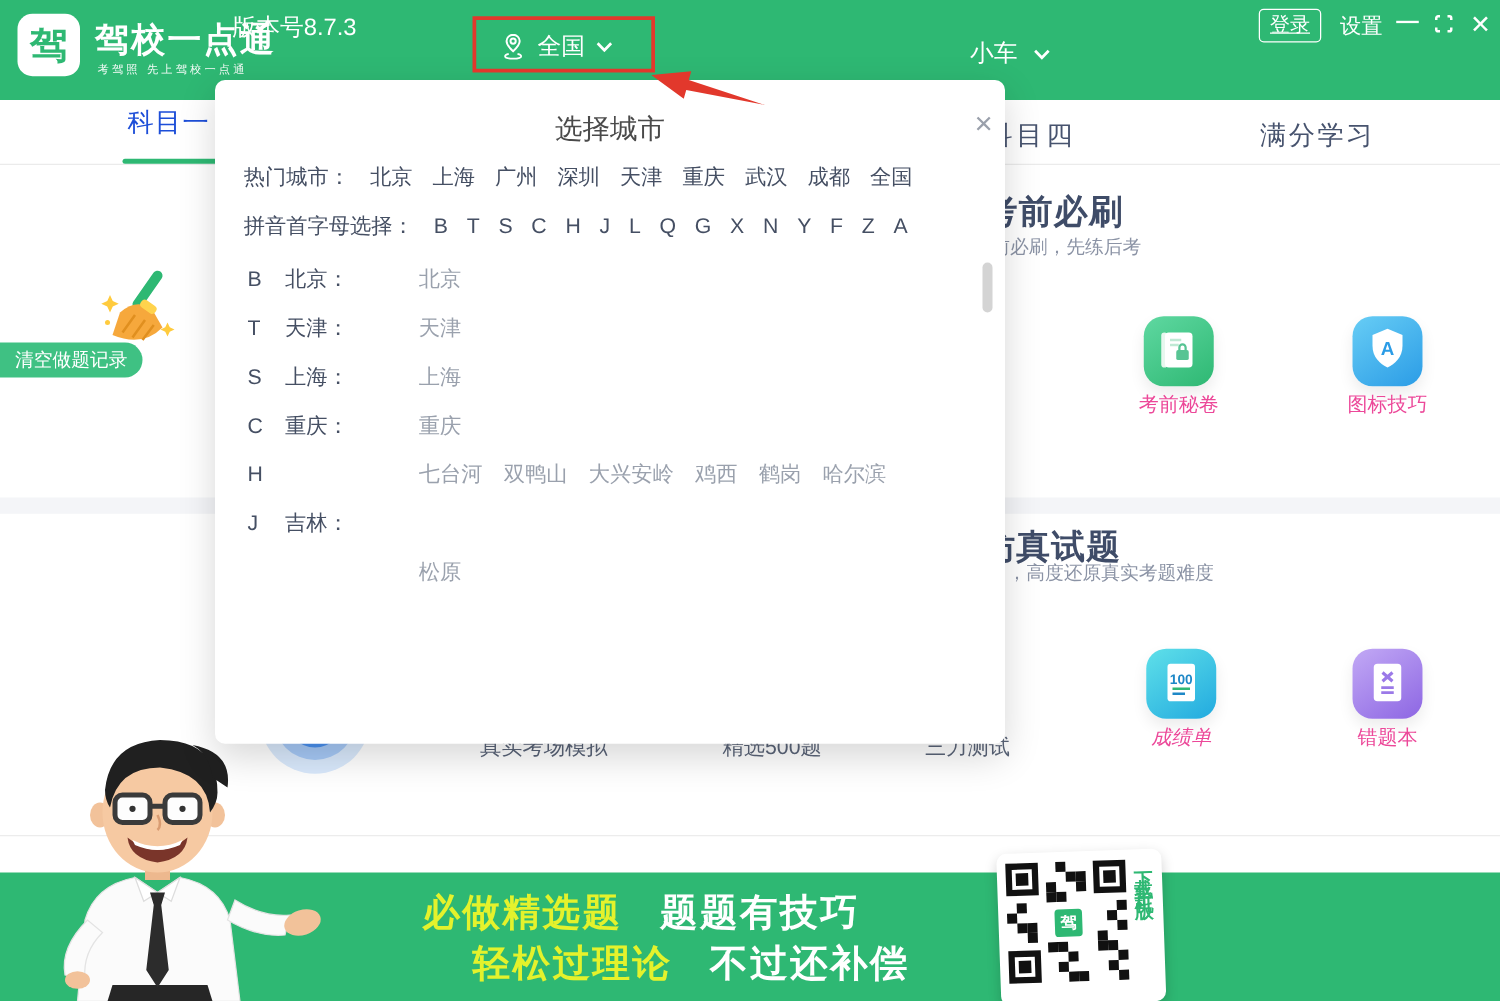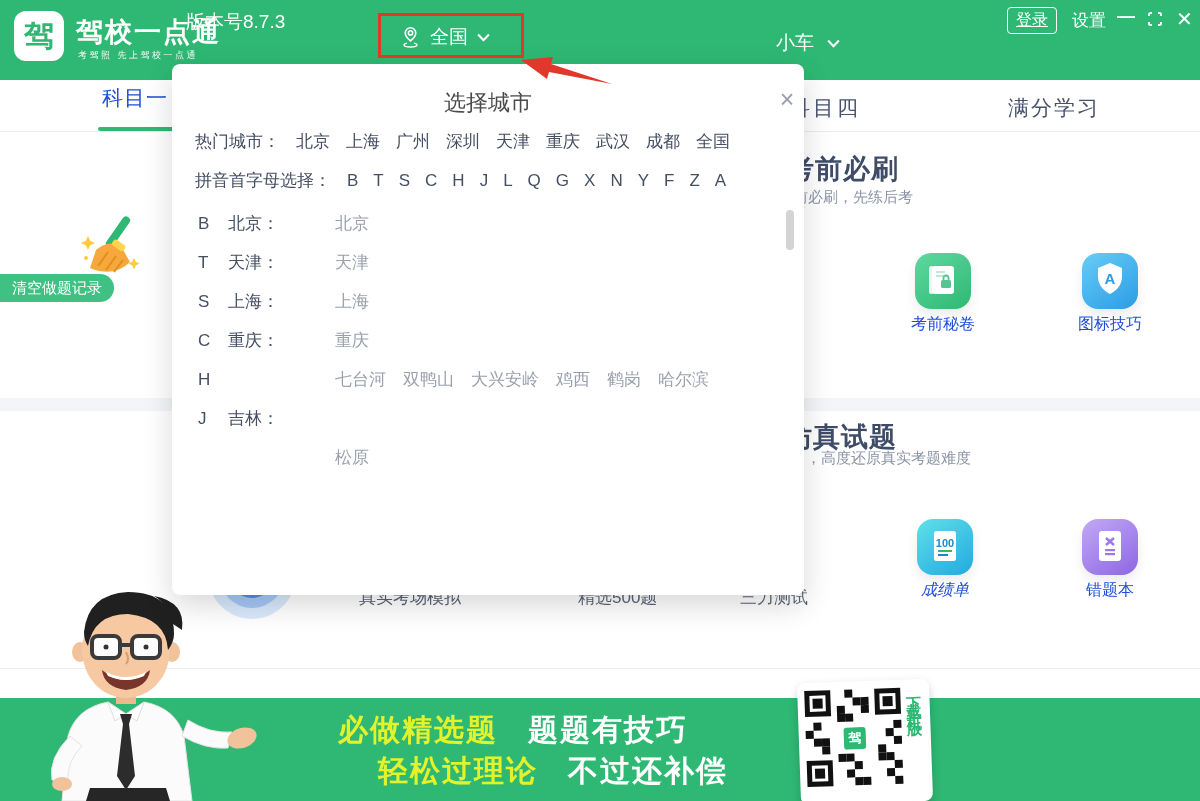--- a/index.html
+++ b/index.html
@@ -34,21 +34,21 @@
 
   
   .band { position:absolute; left:0; top:398px; width:1200px; height:13px; background:#f4f5f8; }
   .sec-title { position:absolute; color:#3F4C68; font-size:27px; font-weight:600; letter-spacing:1px; }
   .sec-sub { position:absolute; color:#8B93A5; font-size:15px; }
   .tile { position:absolute; width:56px; height:56px; border-radius:16px; box-shadow:0 6px 12px rgba(0,0,0,.08); }
   .t1 { background:linear-gradient(145deg,#5fd8a1,#2eb873); }
   .t2 { background:linear-gradient(145deg,#67cdf5,#2b9ce6); }
   .t3 { background:linear-gradient(145deg,#5fe0e9,#22aadf); }
   .t4 { background:linear-gradient(145deg,#c2a9f5,#8d66e3); }
-  .tile-label { position:absolute; width:120px; text-align:center; color:#1d4ed8; font-size:16px; }
+  .tile-label { position:absolute; width:120px; text-align:center; color:#ec4899; font-size:16px; }
   .clip-label { position:absolute; color:#5A6478; font-size:17px; }
   .divider { position:absolute; left:0; top:668px; width:1200px; height:1px; background:#ececec; }
   .circ { position:absolute; border-radius:50%; }
 
   
   .clear-pill { position:absolute; left:0; top:274px; width:114px; height:28px; background:#3FC183;
                 border-radius:0 15px 15px 0; color:#fff; font-size:15px; display:flex; align-items:center;
                 justify-content:center; z-index:2; }
   .broom { position:absolute; left:78px; top:214px; z-index:2; }
 
@@ -147,21 +147,21 @@
   <div class="tile t4" style="left:1082px; top:519px;">
     <svg width="56" height="56">
       <rect x="17" y="12" width="22" height="30" rx="3" fill="#fff"></rect>
       <path d="M24 19 l8 7 M32 19 l-8 7" stroke="#9b79e8" stroke-width="2.5"></path>
       <rect x="23" y="30" width="10" height="2.2" fill="#9b79e8"></rect>
       <rect x="23" y="34" width="10" height="2.2" fill="#9b79e8"></rect>
     </svg>
   </div>
   <div class="tile-label" style="left:1050px; top:580px;">错题本</div>
 
-  <div class="clip-label" style="left:359px; top:586px;">真实考场模拟</div>
+  <div class="clip-label" style="left:384px; top:586px;">真实考场模拟</div>
   <div class="clip-label" style="left:578px; top:586px;">精选500题</div>
   <div class="clip-label" style="left:740px; top:586px;">三力测试</div>
 
   <div class="circ" style="left:208px; top:531px; width:88px; height:88px; background:#d9e9fc;"></div>
   <div class="circ" style="left:219px; top:542px; width:66px; height:66px; background:#a6c9f7;"></div>
   <div class="circ" style="left:229px; top:552px; width:46px; height:46px; background:#4a90ee;"></div>
 
   <div class="divider"></div>
 </div>
 

